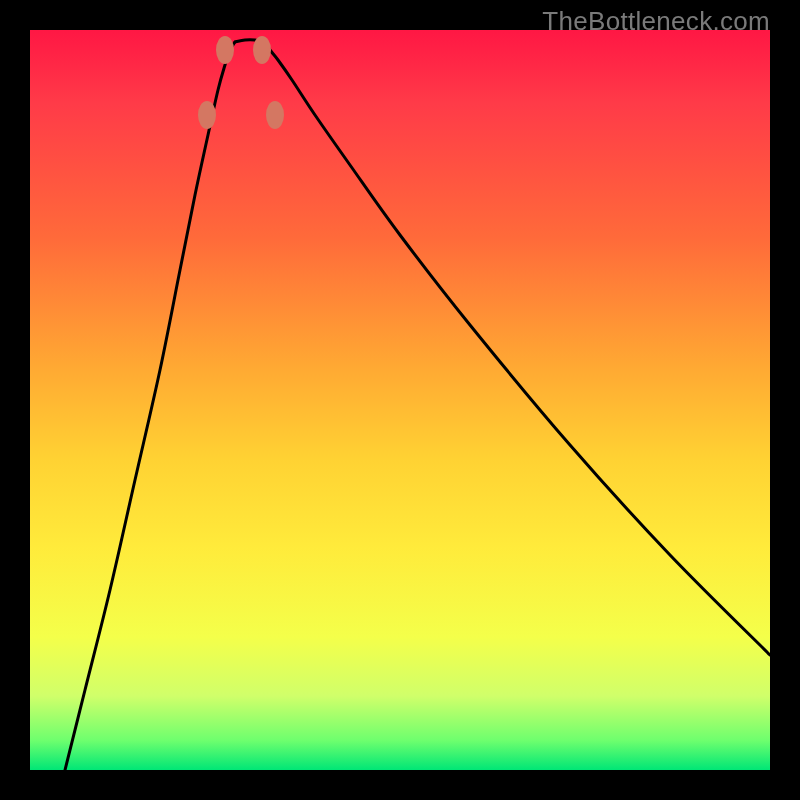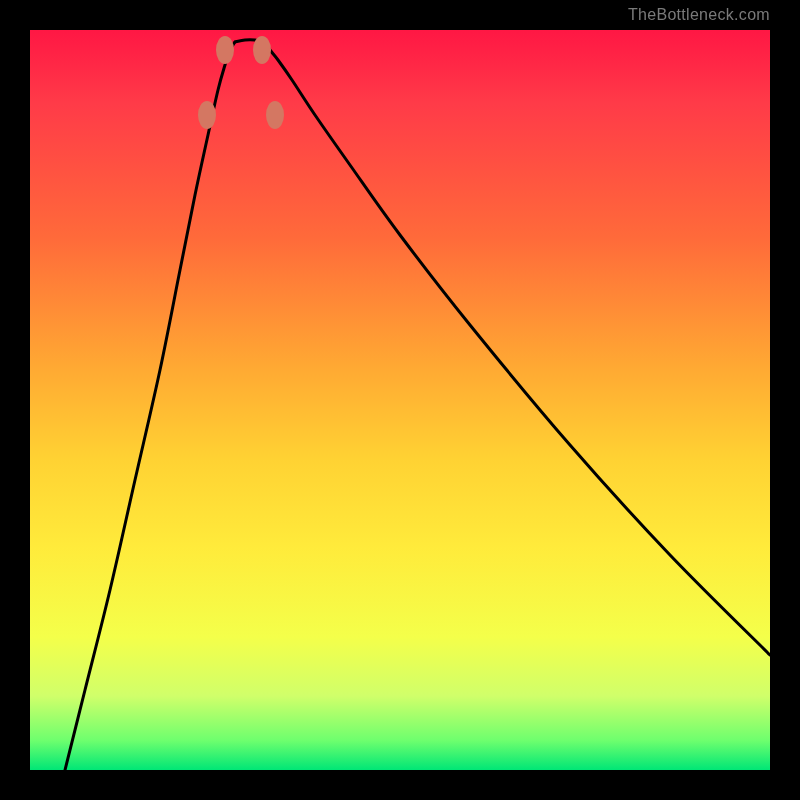--- a/index.html
+++ b/index.html
@@ -35,21 +35,21 @@
       #d0ff6a 90%,
       #6eff6e 96%,
       #00e676 100%
     );
   }
   .watermark {
     position: absolute;
     top: 6px;
     right: 30px;
     color: #7a7a7a;
-    font-size: 16px;
+    font-size: 26px;
     font-weight: 500;
     letter-spacing: 0.3px;
     user-select: none;
   }
   svg.overlay {
     position: absolute;
     left: 0;
     top: 0;
     width: 740px;
     height: 740px;

